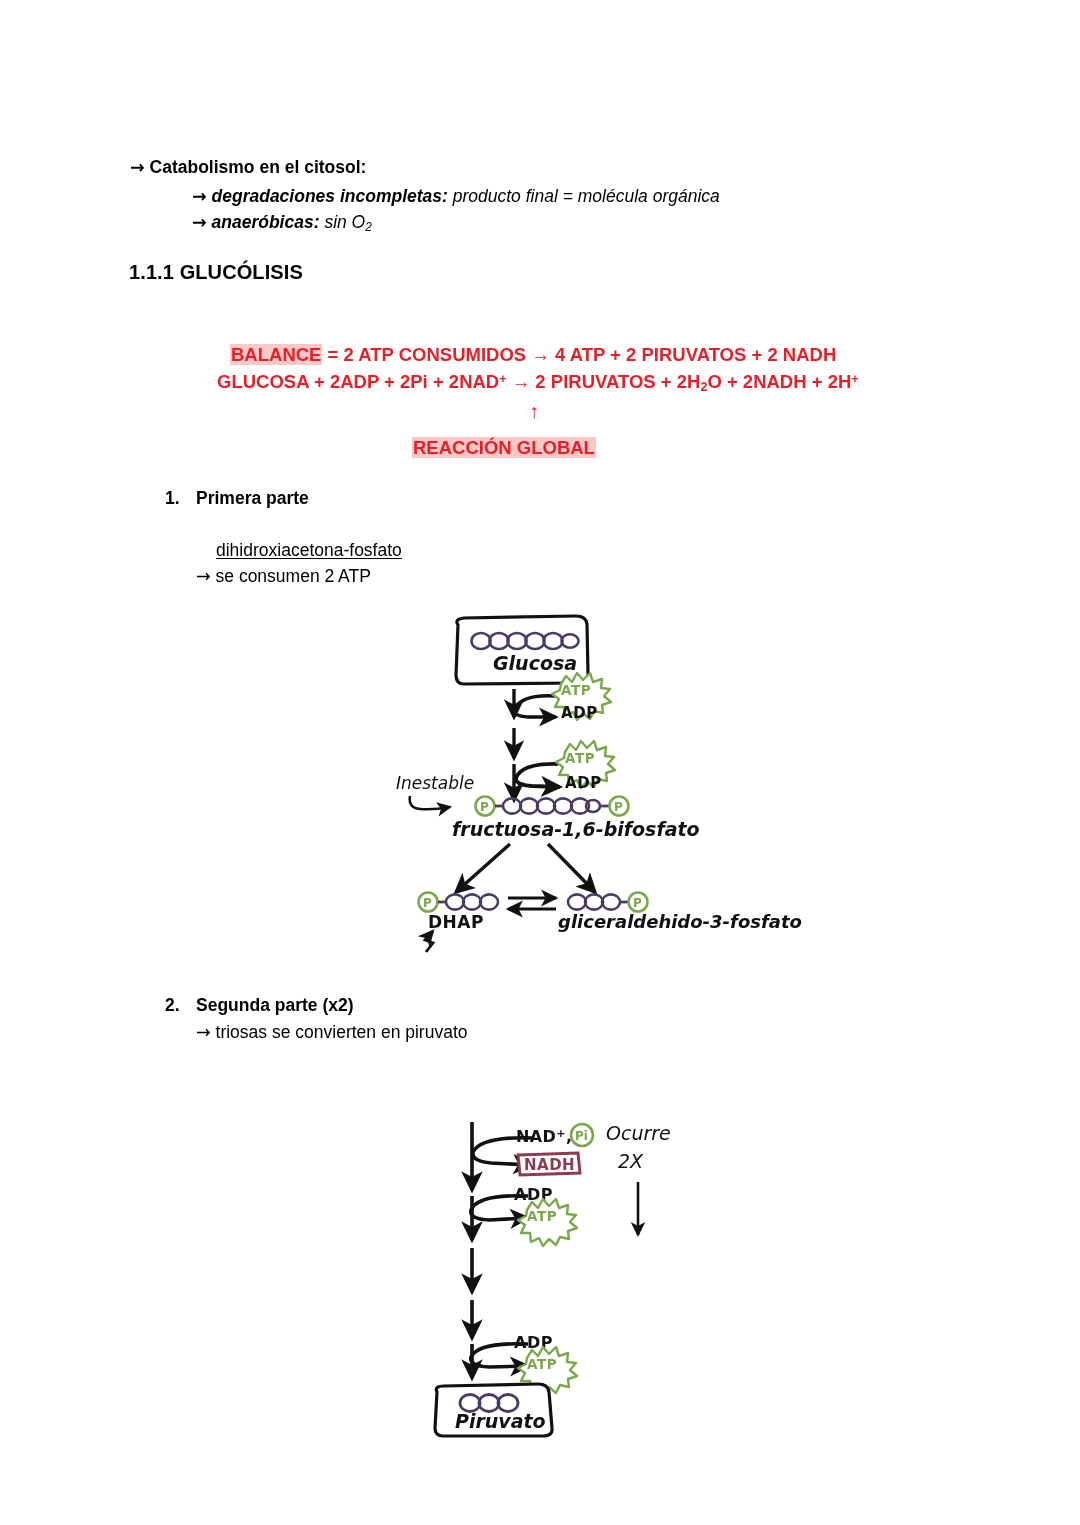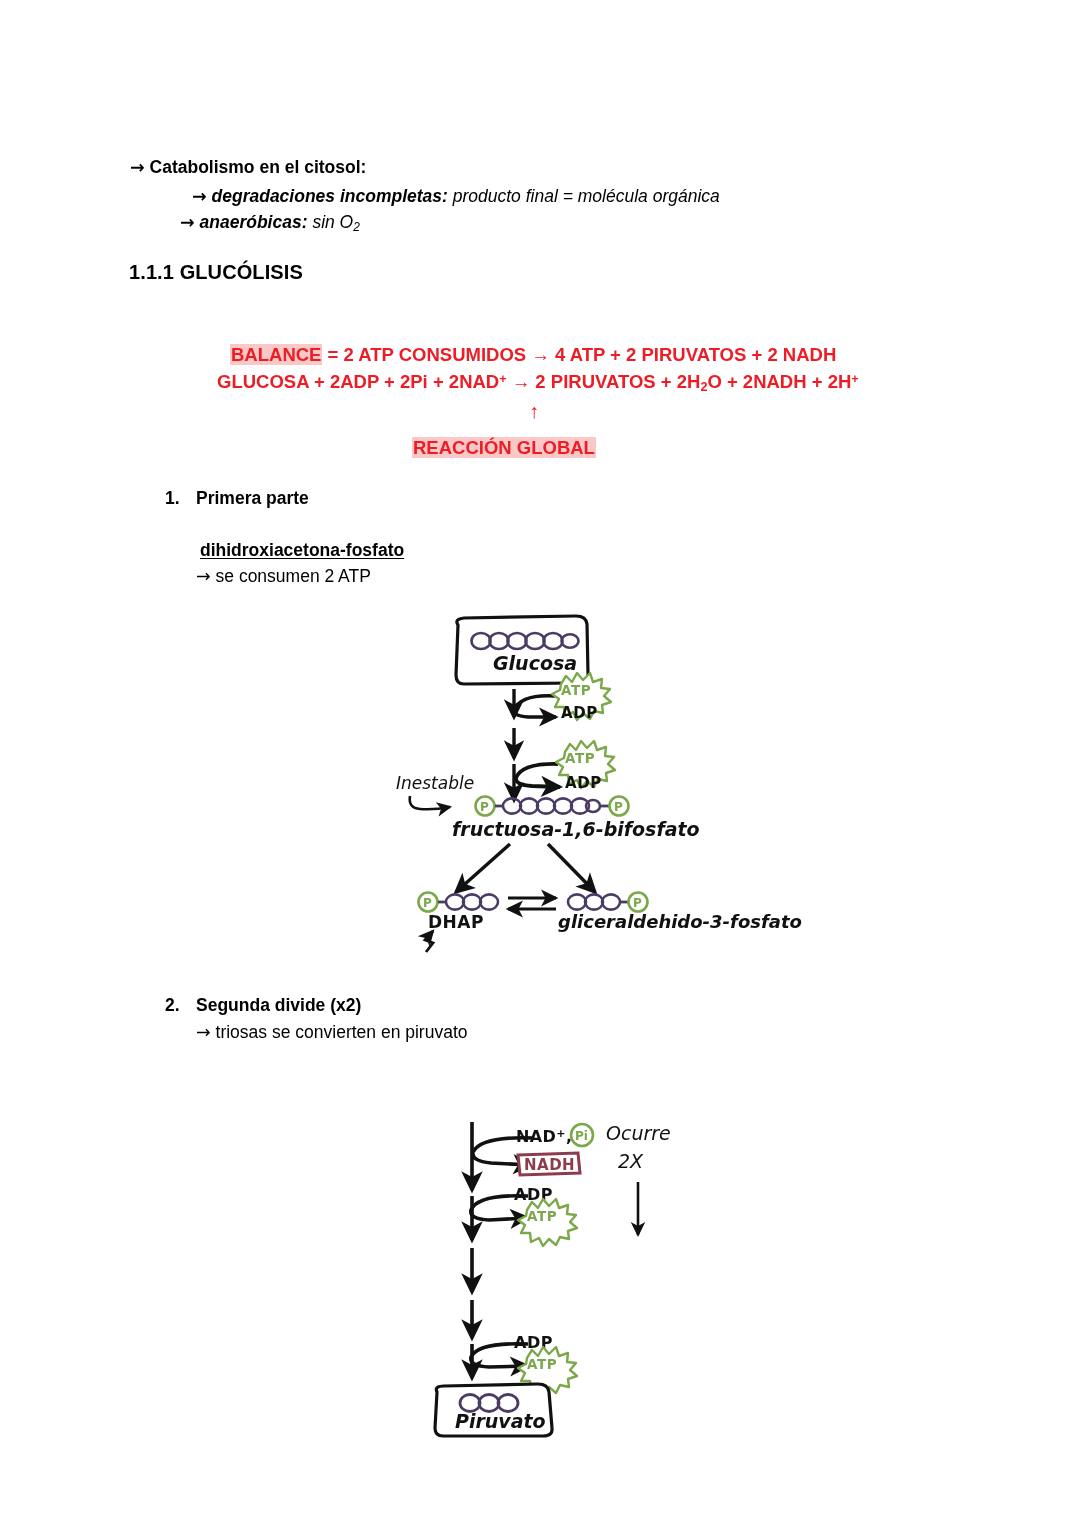--- a/index.html
+++ b/index.html
@@ -46,21 +46,21 @@
     <span class="arrowglyph">→</span>
     <span>Catabolismo en el citosol:</span>
   </div>
 
   <div class="txt l2" style="left:192px;top:186px;">
     <span class="arrowglyph b">→</span>
     <span class="b">degradaciones incompletas:</span>
     <span>producto final = molécula orgánica</span>
   </div>
 
-  <div class="txt l2" style="left:180px;top:212px;text-align:right;">
+  <div class="txt l2" style="left:192px;top:212px;text-align:right;">
     <span class="arrowglyph b">→</span>
     <span class="b">anaeróbicas:</span>
     <span>sin O</span><sub>2</sub>
   </div>
 
   <div class="txt heading" style="left:129px;top:261px;">1.1.1 GLUCÓLISIS</div>
 
 
   <div class="red" style="left:210px;top:344px;">
     <span class="hl">BALANCE</span><span> = 2 ATP CONSUMIDOS → 4 ATP + 2 PIRUVATOS + 2 NADH</span>
@@ -72,21 +72,21 @@
 
   <div class="red" style="left:509px;top:400px;font-size:20px;">↑</div>
 
   <div class="red" style="left:392px;top:437px;">
     <span class="hl">REACCIÓN GLOBAL</span>
   </div>
 
   <div class="num" style="left:165px;top:488px;">1.</div>
   <div class="txt body17 b" style="left:196px;top:488px;">Primera parte</div>
 
-  <div class="txt body17" style="left:200px;top:540px;font-weight:bold;">
+  <div class="txt body17" style="left:216px;top:540px;">
     <span class="ul">dihidroxiacetona-fosfato</span>
   </div>
 
   <div class="txt body17" style="left:196px;top:566px;">
     <span class="arrowglyph">→</span>
     <span>se consumen 2 ATP</span>
   </div>
 
   <div class="diagram" style="left:380px;top:612px;width:400px;height:340px;">
     <svg width="400" height="340" viewBox="0 0 400 340" xmlns="http://www.w3.org/2000/svg">
@@ -185,21 +185,21 @@
         </g>
         <line x1="240" y1="290" x2="248" y2="290" stroke="#4b3b63" stroke-width="2.8"></line>
         <circle cx="258" cy="290" r="9.5" fill="#fff" stroke="#7ba84a" stroke-width="2.6"></circle>
         <text class="hand" x="253" y="295" font-size="12" font-weight="bold" fill="#7ba84a">P</text>
       </g>
       <text class="hand" x="178" y="316" font-size="18" font-style="italic" font-weight="bold" fill="#111">gliceraldehido-3-fosfato</text>
     </svg>
   </div>
 
   <div class="num" style="left:165px;top:995px;">2.</div>
-  <div class="txt body17 b" style="left:196px;top:995px;">Segunda divide (x2)</div>
+  <div class="txt body17 b" style="left:196px;top:995px;">Segunda parte (x2)</div>
 
   <div class="txt body17" style="left:196px;top:1022px;text-align:center;">
     <span class="arrowglyph">→</span>
     <span>triosas se convierten en piruvato</span>
   </div>
 
   <div class="diagram" style="left:410px;top:1110px;width:300px;height:330px;">
     <svg width="300" height="330" viewBox="0 0 300 330" xmlns="http://www.w3.org/2000/svg">
       <defs>
         <marker id="bh" markerWidth="9" markerHeight="9" refX="5.4" refY="3.1" orient="auto" markerUnits="strokeWidth">

